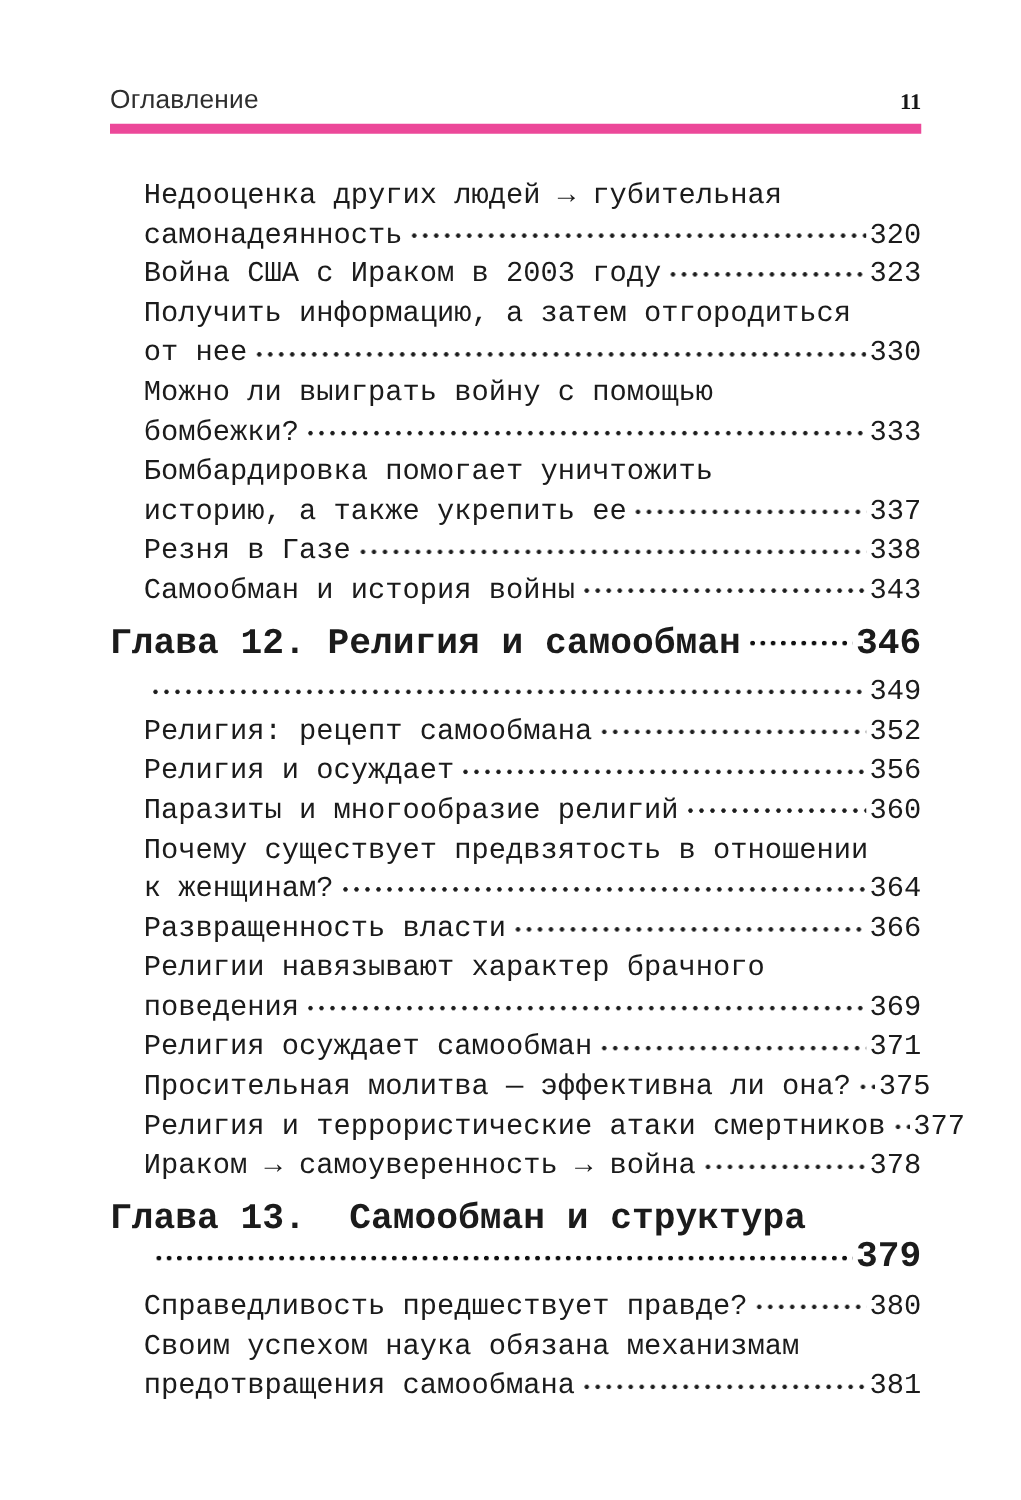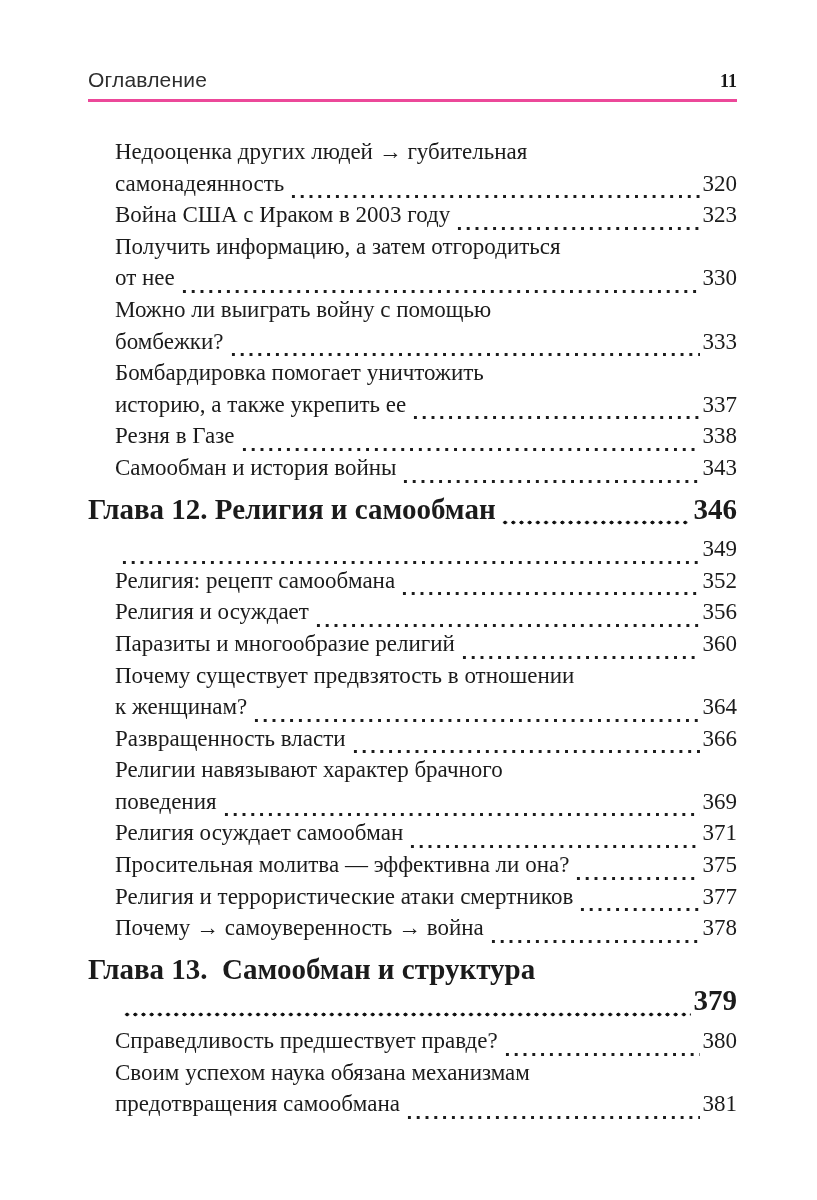--- a/index.html
+++ b/index.html
@@ -16,21 +16,21 @@
   .content {
     position: absolute;
     left: 88px;
     top: 68px;
     width: 649px;
   }
   .page-header {
     display: flex;
     justify-content: space-between;
     align-items: flex-end;
-    border-bottom: 3px solid #ec4899;
+    border-bottom: 8px solid #ec4899;
     padding-bottom: 7px;
   }
   .running-title {
     font-family: "Liberation Sans", sans-serif;
     font-size: 21px;
     color: #2e2e2e;
     letter-spacing: 0.2px;
   }
   .folio {
     font-family: "Liberation Serif", serif;
@@ -43,21 +43,21 @@
     font-size: 23px;
     line-height: 31.6px;
   }
   .toc-entry.entry { padding-left: 27px; }
   .toc-entry.chapter {
     font-weight: 700;
     font-size: 29px;
     margin: 10px 0 8px 0;
   }
   .toc-entry.chapter .toc-line.cont { padding-left: 30px; }
-  .toc-line { display: flex; align-items: flex-end; }
+  .toc-line { display: flex; align-items: center; font-family: Liberation Mono, monospace; }
   .toc-text { white-space: pre; }
   .leader {
     flex: 1 1 auto;
     min-width: 14px;
     margin-left: 5px;
     margin-right: 3px;
     height: 5px;
     background-image: radial-gradient(circle at 50% 50%, #1c1c1c 1.55px, rgba(0,0,0,0) 1.95px);
     background-size: 8.8px 5px;
     background-repeat: repeat-x;
@@ -219,21 +219,21 @@
         </div>
         <div class="toc-entry entry">
           <div class="toc-line">
             <span class="toc-text">Религия и террористические атаки смертников</span>
             <span class="leader"></span>
             <span class="pg">377</span>
           </div>
         </div>
         <div class="toc-entry entry">
           <div class="toc-line">
-            <span class="toc-text">Почему → самоуверенность → война</span>
+            <span class="toc-text">Ираком → самоуверенность → война</span>
             <span class="leader"></span>
             <span class="pg">378</span>
           </div>
         </div>
         <div class="toc-entry chapter">
           <div class="toc-line">
             <span class="toc-text">Глава 13.  Самообман и структура</span>
           </div>
           <div class="toc-line cont">
             <span class="leader"></span>

